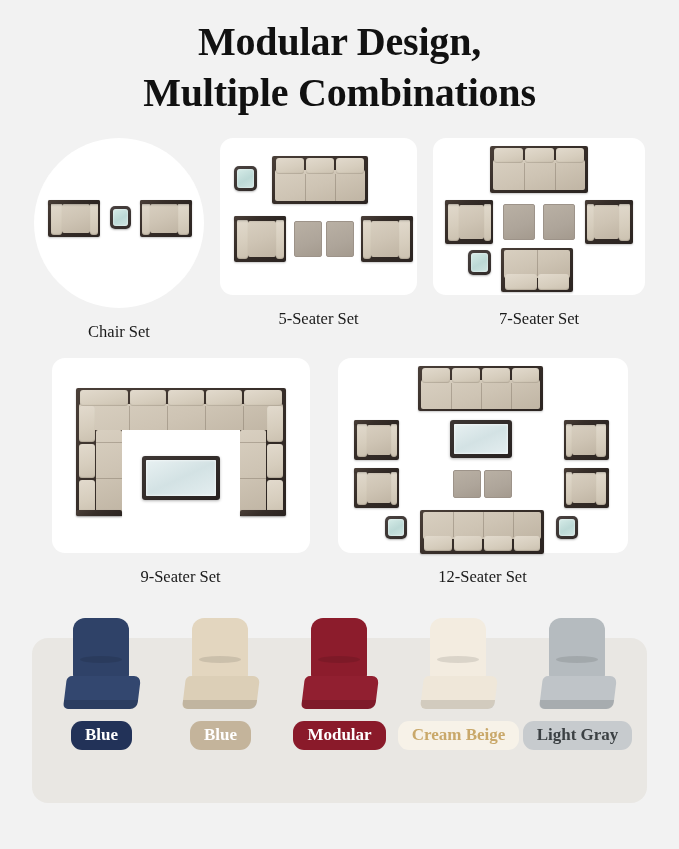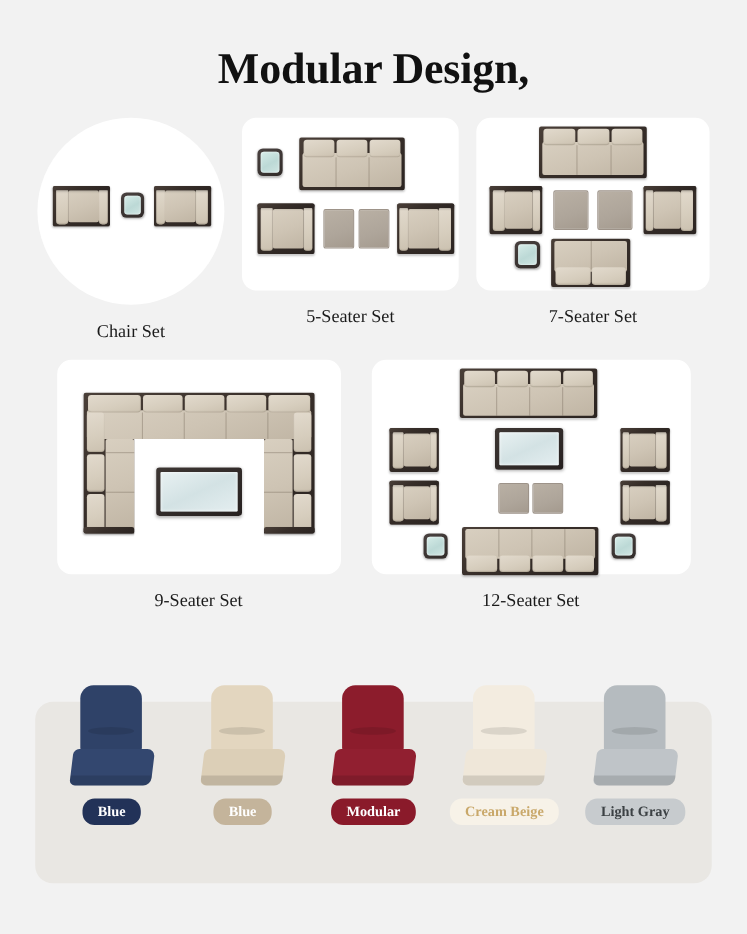--- a/index.html
+++ b/index.html
@@ -9,21 +9,21 @@
     height: 849px;
     background: #f2f2f2;
     font-family: "Liberation Serif", serif;
     overflow: hidden;
     position: relative;
   }
 
   
   .title-block {
     text-align: center;
-    padding-top: 36px;
+    padding-top: 16px;
   }
   .title-line {
     font-family: "Liberation Serif", serif;
     font-weight: bold;
     font-size: 40px;
     line-height: 1.28;
     color: #111111;
     letter-spacing: -0.2px;
   }
 
@@ -197,30 +197,31 @@
     background: rgba(0,0,0,0.12);
     border-radius: 0 0 6px 6px;
   }
 
   .color-pill {
     margin-top: 7px;
     padding: 3px 14px;
     border-radius: 11px;
     font-family: "Liberation Serif", serif;
     font-weight: bold;
-    font-size: 13px;
+    font-size: 17px;
     white-space: nowrap;
     line-height: 1.35;
   }
 </style>
 </head>
 <body>
 
 <div class="title-block">
   <div class="title-line">Modular Design,</div>
+  <div class="title-line">Multiple Combinations</div>
 </div>
 
 <div class="row1">
 
   <div class="set-col">
     <div class="card-circle">
 
       <div>
         <div class="frame" style="left:14px;top:62px;width:52px;height:37px;"></div>
         <div class="cush-lt" style="left:17px;top:64px;width:11px;height:33px;"></div>

